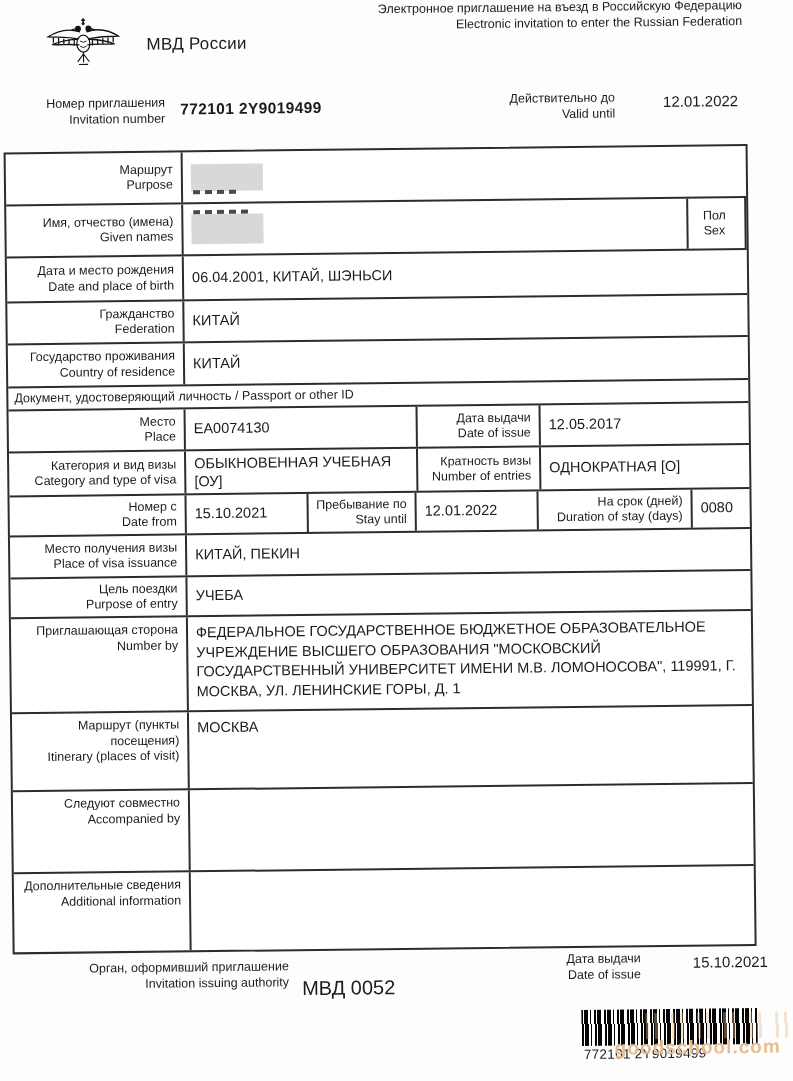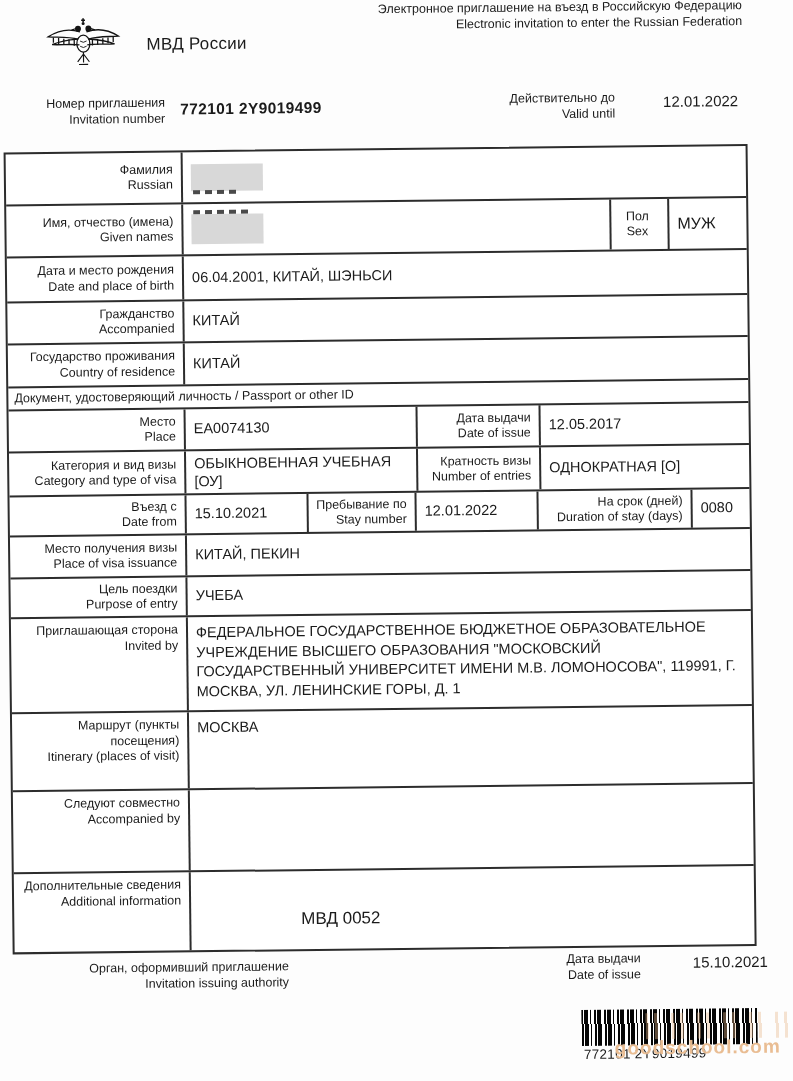--- a/index.html
+++ b/index.html
@@ -36,21 +36,21 @@
   .cell-b-l{border-left:2px solid #2c2c2c;}
   .strip{padding:3px 6px;font-size:12.5px;}
   .redact{position:relative;width:72px;height:27px;background:#d8d8d8;}
   .redact .smudge{position:absolute;left:2px;height:4px;width:44px;
     background:repeating-linear-gradient(90deg,#4a4a4a 0 7px,transparent 7px 12px);}
   .redact.under .smudge{bottom:-3px;}
   .redact.over .smudge{top:-4px;width:58px;}
   
   .auth-label{position:absolute;left:0;top:958px;width:284px;text-align:right;
     font-size:12.5px;line-height:1.25;}
-  .auth-value{position:absolute;left:297px;top:908px;font-size:17px;}
+  .auth-value{position:absolute;left:297px;top:976px;font-size:20px;}
   .issue-label{position:absolute;left:470px;top:954px;width:166px;text-align:right;
     font-size:12.5px;line-height:1.25;}
   .issue-value{position:absolute;left:688px;top:957px;font-size:15px;}
   .barcode{position:absolute;left:576px;top:1012px;width:176px;height:36px;
     background:repeating-linear-gradient(90deg,
       #050505 0 2px,#fff 2px 3px,#050505 3px 7px,#fff 7px 9px,
       #050505 9px 10px,#fff 10px 13px,#050505 13px 15px,#fff 15px 16px,
       #050505 16px 20px,#fff 20px 23px);}
   .barcode-num{position:absolute;left:578px;top:1049px;font-size:13.5px;letter-spacing:.3px;}
   .wm{position:absolute;left:592px;top:1040px;width:200px;text-align:center;
@@ -100,22 +100,22 @@
   <div class="valid-label">
     <div>Действительно до</div>
     <div>Valid until</div>
   </div>
   <div class="valid-value">12.01.2022</div>
 
   <div class="tbl">
 
     <div class="row" style="min-height:50px">
       <div class="lbl">
-        <div>Фамилия</div>
-          <div>Russian</div>
+        <div>Маршрут</div>
+          <div>Purpose</div>
       </div>
       <div class="val">
         <div class="redact under">
             <div class="smudge"></div>
           </div>
       </div>
     </div>
 
     <div class="row" style="min-height:52px">
       <div class="lbl">
@@ -124,35 +124,34 @@
       </div>
       <div class="val">
         <div class="redact over" style="height:30px">
             <div class="smudge"></div>
           </div>
       </div>
       <div class="lbl cell-b-l" style="flex:0 0 60px;width:60px;align-items:center;text-align:center;border-right:2px solid #2c2c2c;">
         <div>Пол</div>
           <div>Sex</div>
       </div>
-      <div class="val" style="flex:0 0 77px;font-size:16px;">МУЖ</div>
     </div>
 
     <div class="row" style="min-height:45px">
       <div class="lbl">
         <div>Дата и место рождения</div>
           <div>Date and place of birth</div>
       </div>
       <div class="val">06.04.2001, КИТАЙ, ШЭНЬСИ</div>
     </div>
 
     <div class="row" style="min-height:42px">
       <div class="lbl">
         <div>Гражданство</div>
-          <div>Accompanied</div>
+          <div>Federation</div>
       </div>
       <div class="val">КИТАЙ</div>
     </div>
 
     <div class="row" style="min-height:43px">
       <div class="lbl">
         <div>Государство проживания</div>
           <div>Country of residence</div>
       </div>
       <div class="val">КИТАЙ</div>
@@ -183,27 +182,27 @@
       <div class="val" style="flex:0 0 230px;line-height:1.25">ОБЫКНОВЕННАЯ УЧЕБНАЯ [ОУ]</div>
       <div class="lbl cell-b-l" style="flex:0 0 125px;width:125px;border-right:2px solid #2c2c2c;">
         <div>Кратность визы</div>
           <div>Number of entries</div>
       </div>
       <div class="val">ОДНОКРАТНАЯ [О]</div>
     </div>
 
     <div class="row" style="min-height:40px">
       <div class="lbl">
-        <div>Въезд с</div>
+        <div>Номер с</div>
           <div>Date from</div>
       </div>
       <div class="val" style="flex:0 0 120px">15.10.2021</div>
       <div class="lbl cell-b-l" style="flex:0 0 110px;width:110px;border-right:2px solid #2c2c2c;">
         <div>Пребывание по</div>
-          <div>Stay number</div>
+          <div>Stay until</div>
       </div>
       <div class="val" style="flex:0 0 120px">12.01.2022</div>
       <div class="lbl cell-b-l" style="flex:0 0 156px;width:156px;border-right:2px solid #2c2c2c;">
         <div>На срок (дней)</div>
           <div>Duration of stay (days)</div>
       </div>
       <div class="val">0080</div>
     </div>
 
     <div class="row" style="min-height:42px">
@@ -218,21 +217,21 @@
       <div class="lbl">
         <div>Цель поездки</div>
           <div>Purpose of entry</div>
       </div>
       <div class="val">УЧЕБА</div>
     </div>
 
     <div class="row" style="min-height:95px">
       <div class="lbl top">
         <div>Приглашающая сторона</div>
-          <div>Invited by</div>
+          <div>Number by</div>
       </div>
       <div class="val top">ФЕДЕРАЛЬНОЕ ГОСУДАРСТВЕННОЕ БЮДЖЕТНОЕ ОБРАЗОВАТЕЛЬНОЕ УЧРЕЖДЕНИЕ ВЫСШЕГО ОБРАЗОВАНИЯ "МОСКОВСКИЙ ГОСУДАРСТВЕННЫЙ УНИВЕРСИТЕТ ИМЕНИ М.В. ЛОМОНОСОВА", 119991, Г. МОСКВА, УЛ. ЛЕНИНСКИЕ ГОРЫ, Д. 1</div>
     </div>
 
     <div class="row" style="min-height:78px">
       <div class="lbl top">
         <div>Маршрут (пункты посещения)</div>
           <div>Itinerary (places of visit)</div>
       </div>
       <div class="val top">МОСКВА</div>

